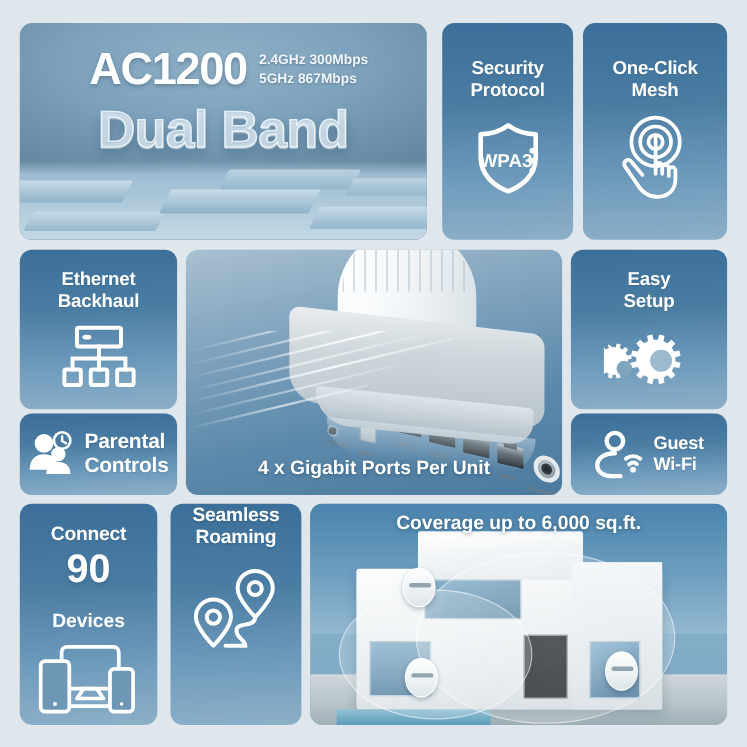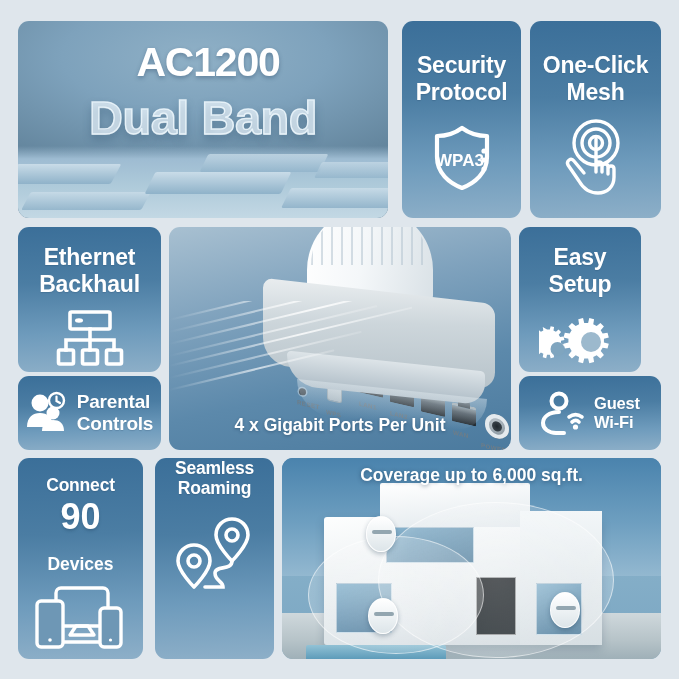--- a/index.html
+++ b/index.html
@@ -66,37 +66,37 @@
   #hero .dualband {
     position: relative; z-index: 3;
     margin-top: 4px;
     font-size: 47px; font-weight: bold; letter-spacing: -0.5px;
     color: rgba(216,233,243,.62);
     -webkit-text-stroke: 1.4px rgba(236,246,252,.9);
     text-shadow: 0 5px 10px rgba(40,75,105,.40), 0 1px 0 rgba(255,255,255,.55);
   }
 
   
-  .feat .panel-title { font-size: 23px; }
+  .feat .panel-title { font-size: 17px; }
 
   #p-security { left: 402px; top: 21px; width: 119px; height: 197px; }
   #p-mesh     { left: 530px; top: 21px; width: 131px; height: 197px; }
   #p-security .panel-title, #p-mesh .panel-title { margin-top: 31px; }
   #p-security .icon-wrap { margin-top: 16px; }
   #p-mesh .icon-wrap { margin-top: 12px; }
 
   #p-ethernet { left: 18px;  top: 227px; width: 143px; height: 145px; }
   #p-ethernet .panel-title { margin-top: 17px; }
   #p-ethernet .icon-wrap { margin-top: 12px; }
 
   #p-parental { left: 18px; top: 376px; width: 143px; height: 74px; flex-direction: row;
                 justify-content: center; align-items: center; gap: 7px; }
   #p-parental .panel-title { font-size: 19px; text-align: left; }
 
-  #p-easy { left: 519px; top: 227px; width: 122px; height: 145px; }
+  #p-easy { left: 519px; top: 227px; width: 142px; height: 145px; }
   #p-easy .panel-title { margin-top: 17px; }
   #p-easy .icon-wrap { margin-top: 14px; }
 
   #p-guest { left: 519px; top: 376px; width: 142px; height: 74px; flex-direction: row;
              justify-content: center; align-items: center; gap: 8px; }
   #p-guest .panel-title { font-size: 16.5px; text-align: left; }
 
   
   #p-router {
     left: 169px; top: 227px; width: 342px; height: 223px;
@@ -266,20 +266,24 @@
     <div class="floor"></div>
     <div class="slab s1"></div>
     <div class="slab s2"></div>
     <div class="slab s3"></div>
     <div class="slab s4"></div>
     <div class="slab s5"></div>
     <div class="slab s6"></div>
 
     <div class="ac-row">
       <div class="ac-main">AC1200</div>
+      <div class="ac-sub">
+        <div>2.4GHz 300Mbps</div>
+        <div>5GHz 867Mbps</div>
+      </div>
     </div>
     <div class="dualband">Dual Band</div>
   </div>
 
   <div class="panel feat" id="p-security">
     <div class="panel-title">
       <div>Security</div>
       <div>Protocol</div>
     </div>
     <div class="icon-wrap">

